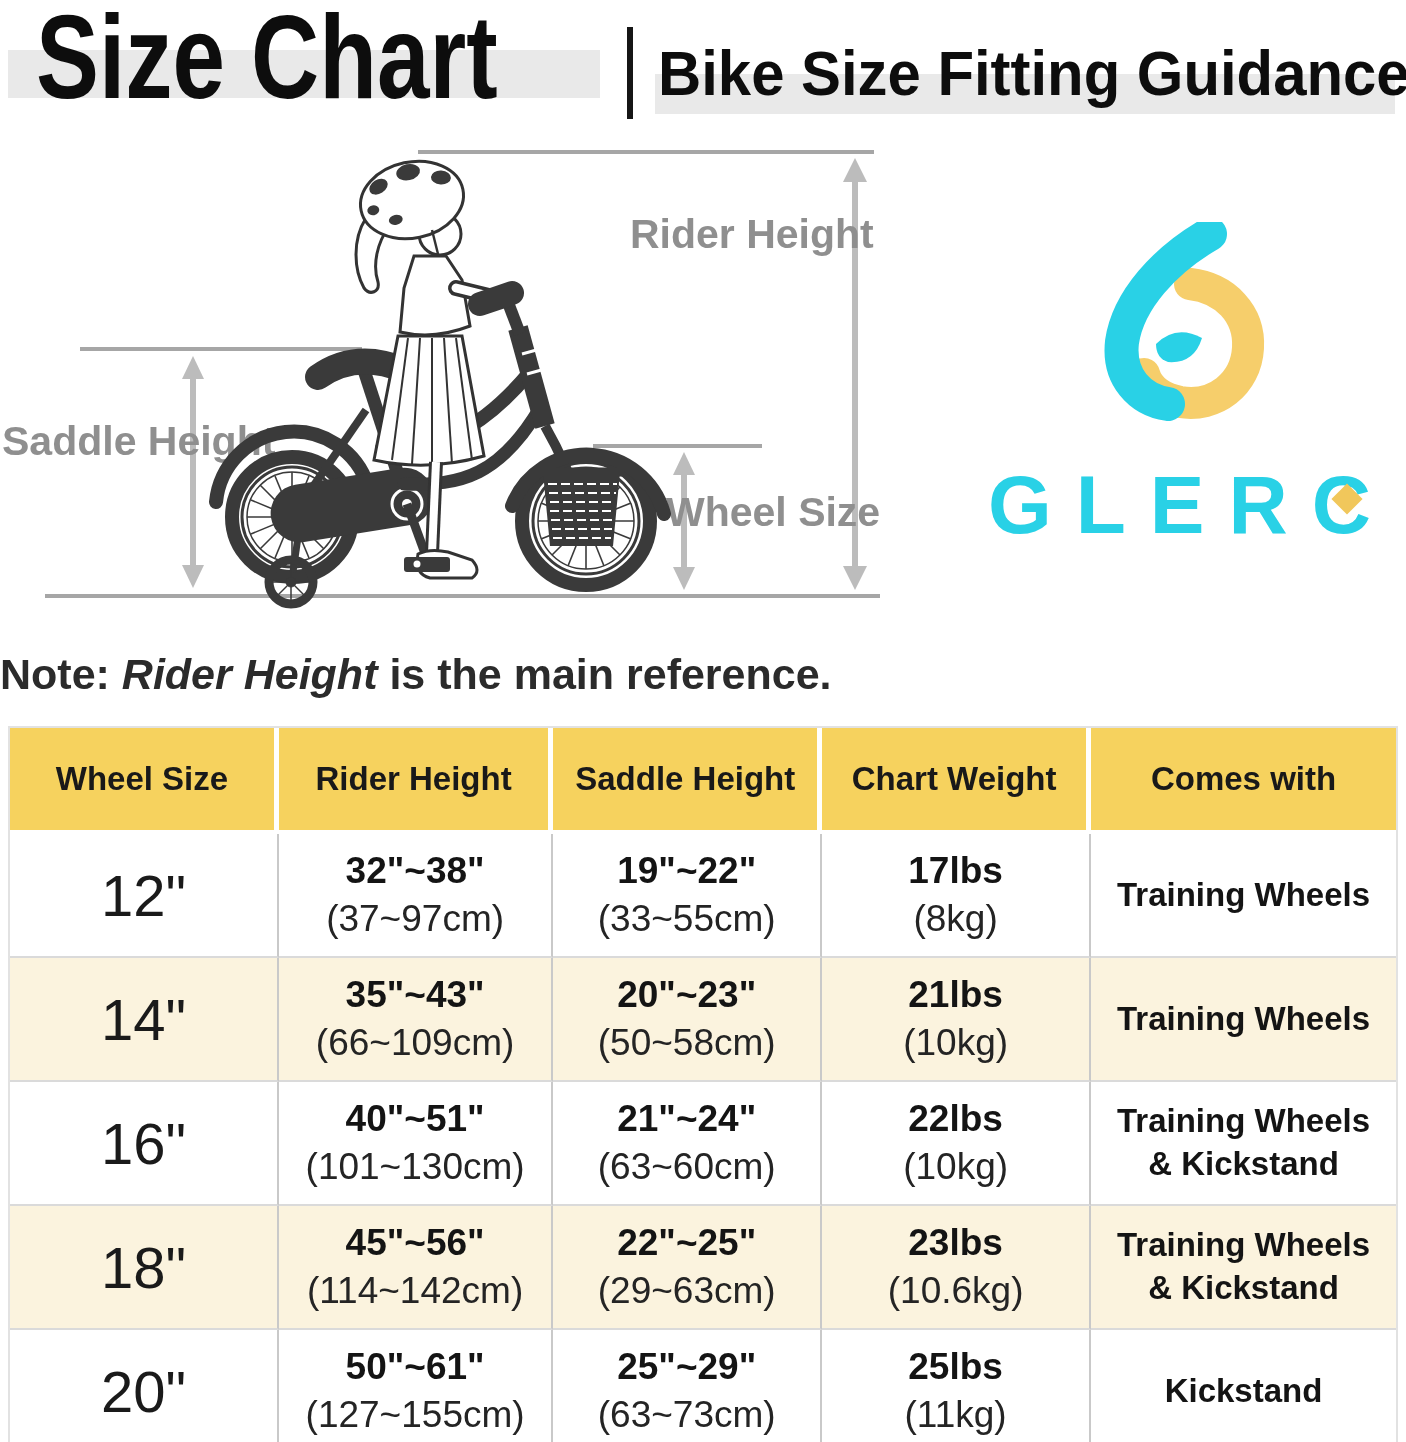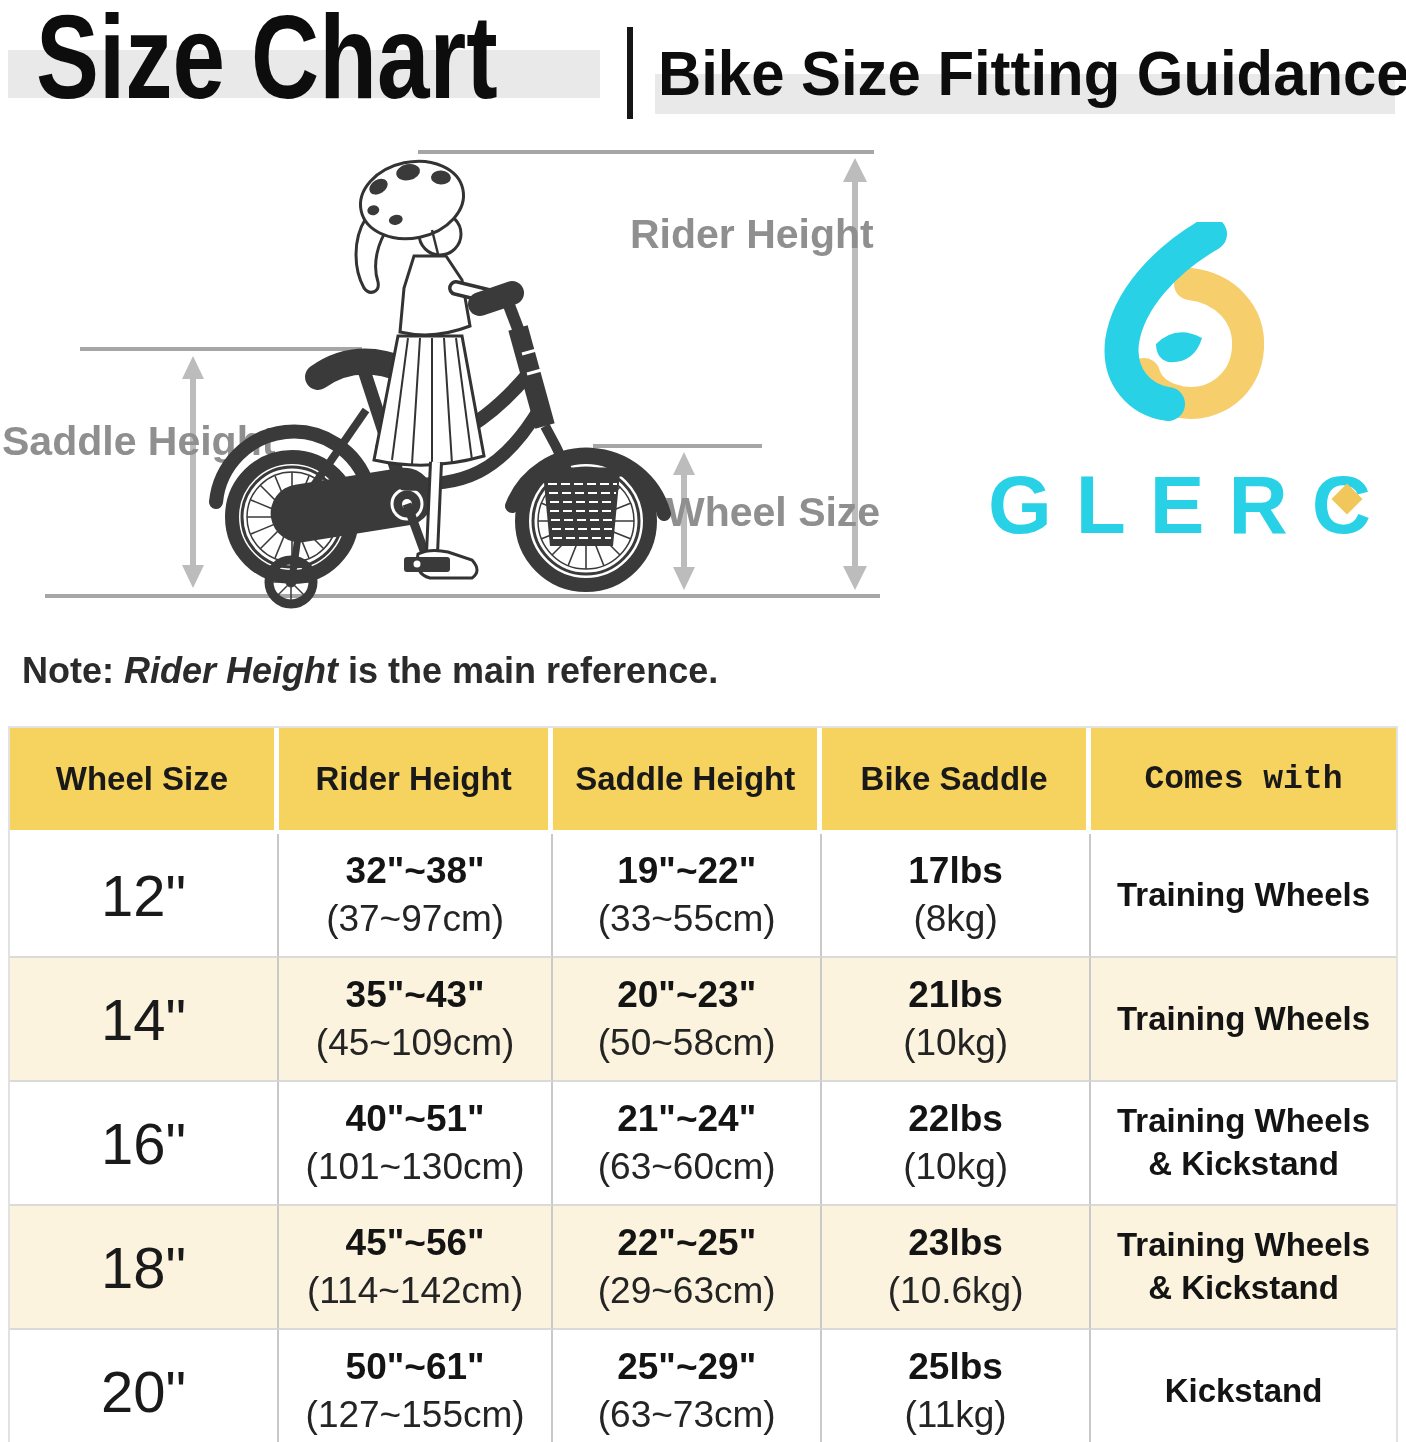--- a/index.html
+++ b/index.html
@@ -9,36 +9,36 @@
 
   
   .hl-bar{position:absolute;background:#e9e9e9;z-index:0;}
   #main-title{left:36px;top:0;font-size:118px;line-height:114px;font-weight:700;
     color:#0d0d0d;transform:scaleX(.80);transform-origin:left top;z-index:1;white-space:nowrap;}
   #title-sep{left:627px;top:27px;width:6px;height:92px;background:#161616;z-index:1;}
   #sub-title{left:658px;top:40px;font-size:63px;line-height:66px;font-weight:700;
     color:#0d0d0d;transform:scaleX(.95);transform-origin:left top;z-index:1;white-space:nowrap;}
 
   
-  #note-line{left:22px;top:650px;font-size:36px;font-weight:600;color:#2b2b2b;white-space:nowrap;}
+  #note-line{left:0;top:650px;font-size:43px;font-weight:600;color:#2b2b2b;white-space:nowrap;}
   #note-line .em{font-style:italic;font-weight:800;}
 
   
   #brand-word{left:988px;top:458px;width:420px;font-size:82px;font-weight:700;
     color:#29D1E6;letter-spacing:24px;white-space:nowrap;}
   #brand-diamond{left:1336px;top:488px;width:22px;height:22px;background:#F1C75B;
     transform:rotate(45deg);}
 
   
   #size-table-wrap{left:8px;top:726px;width:1390px;}
   table{border-collapse:separate;border-spacing:0;table-layout:fixed;width:1390px;
         border:2px solid #e2e2e2;}
   th{background:#F6D25E;height:100px;font-size:33px;font-weight:700;color:#191919;
      border-right:5px solid #fff;border-bottom:4px solid #fff;vertical-align:middle;text-align:center;}
-  th:last-child{border-right:none;font-family:Liberation Mono, monospace;}
+  th:last-child{border-right:none;}
   td{height:120px;vertical-align:middle;text-align:center;
      border-right:2px solid #c9c9c9;border-bottom:2px solid #dadada;}
   td:last-child{border-right:none;}
   tbody tr:last-child td{border-bottom:none;}
   tbody tr:nth-child(even) td{background:#FBF3DE;}
   tbody tr:nth-child(odd) td{background:#ffffff;}
   .c-wheel{font-size:58px;font-weight:400;color:#1a1a1a;}
   .m{font-size:37px;font-weight:700;color:#141414;line-height:1.3;}
   .s{font-size:37px;font-weight:400;color:#242424;line-height:1.3;}
   .cw{font-size:33px;font-weight:700;color:#141414;line-height:1.3;}
@@ -230,21 +230,21 @@
         <col class="c2">
         <col class="c3">
         <col class="c4">
         <col class="c5">
       </colgroup>
   <thead>
     <tr>
       <th>Wheel Size</th>
       <th>Rider Height</th>
       <th>Saddle Height</th>
-      <th>Bike Saddle</th>
+      <th>Chart Weight</th>
       <th>Comes with</th>
     </tr>
   </thead>
   <tbody>
     <tr>
       <td class="c-wheel">12"</td>
       <td>
             <div class="m">32"~38"</div>
             <div class="s">(37~97cm)</div>
           </td>
@@ -258,21 +258,21 @@
           </td>
       <td>
             <div class="cw">Training Wheels</div>
             <div class="cw"></div>
           </td>
     </tr>
     <tr>
       <td class="c-wheel">14"</td>
       <td>
             <div class="m">35"~43"</div>
-            <div class="s">(45~109cm)</div>
+            <div class="s">(66~109cm)</div>
           </td>
       <td>
             <div class="m">20"~23"</div>
             <div class="s">(50~58cm)</div>
           </td>
       <td>
             <div class="m">21lbs</div>
             <div class="s">(10kg)</div>
           </td>
       <td>

